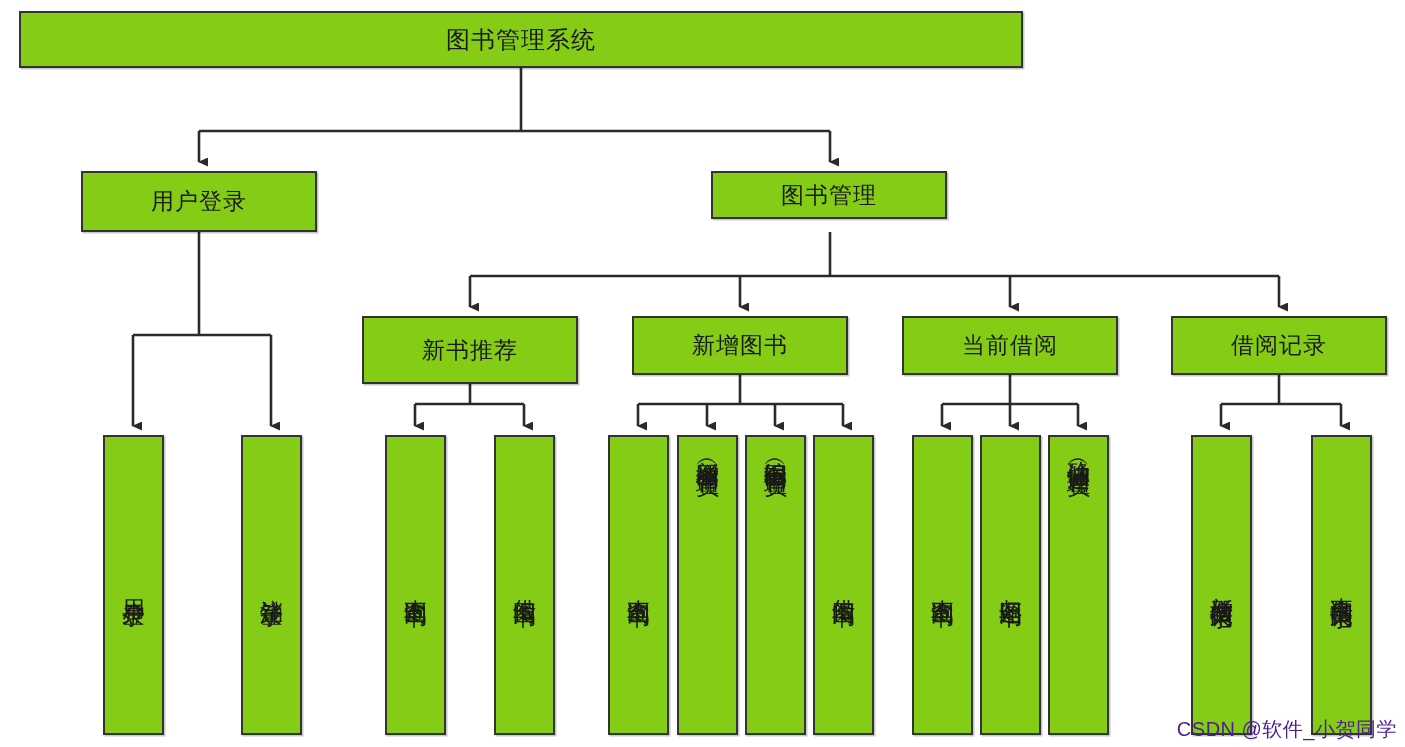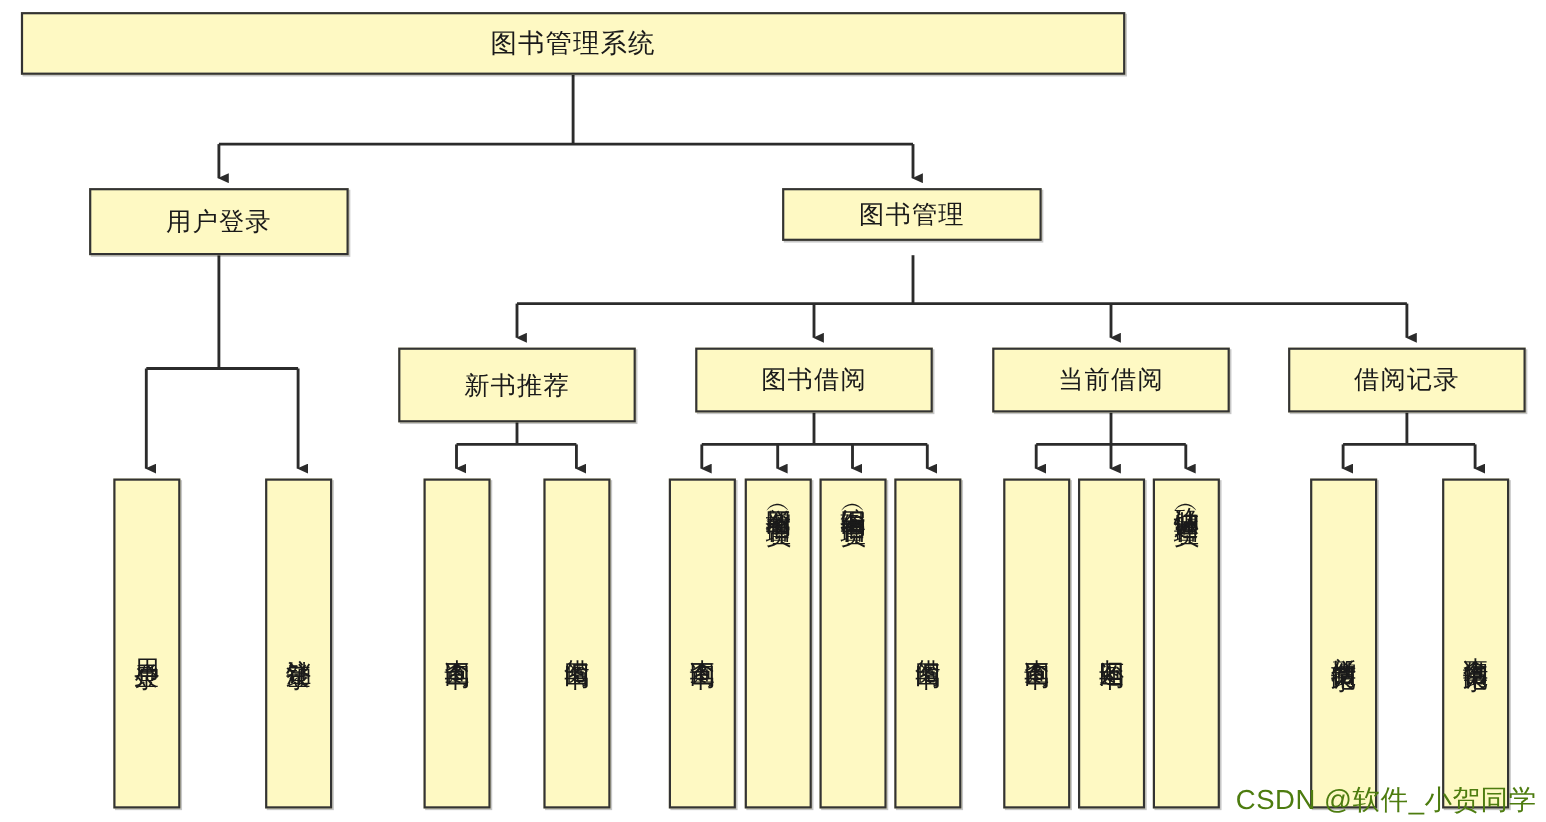--- a/index.html
+++ b/index.html
@@ -23,21 +23,21 @@
     position: absolute;
     left: 0;
     top: 0;
     width: 1405px;
     height: 747px;
     pointer-events: none;
   }
   .node {
     position: absolute;
     box-sizing: border-box;
-    background: #fef9c3;
+    background: #84cc16;
     border: 2.5px solid #333333;
     display: flex;
     align-items: center;
     justify-content: center;
     box-shadow: 1.5px 1.5px 0 rgba(0,0,0,0.22);
   }
   .node .label-h {
     font-size: 23px;
     color: #1a1a1a;
     letter-spacing: 1px;
@@ -68,22 +68,22 @@
     justify-content: center;
   }
   .leaf-inner.top {
     align-items: flex-start;
     padding-top: 6px;
   }
   .watermark {
     position: absolute;
     right: 8px;
     bottom: 4px;
-    font-size: 25px;
-    color: #4d7c0f;
+    font-size: 20px;
+    color: #4c1d95;
     white-space: nowrap;
     letter-spacing: 0.5px;
   }
 </style>
 </head>
 <body>
 
 <div id="diagram-root">
 
   <svg class="wires" viewBox="0 0 1405 747">
@@ -144,21 +144,21 @@
     <span class="label-h">用户登录</span>
   </div>
   <div class="node" style="left:711px; top:171px; width:236px; height:48px;">
     <span class="label-h">图书管理</span>
   </div>
 
   <div class="node" style="left:362px; top:316px; width:216px; height:68px;">
     <span class="label-h">新书推荐</span>
   </div>
   <div class="node" style="left:632px; top:316px; width:216px; height:59px;">
-    <span class="label-h">图书借阅</span>
+    <span class="label-h">新增图书</span>
   </div>
   <div class="node" style="left:902px; top:316px; width:216px; height:59px;">
     <span class="label-h">当前借阅</span>
   </div>
   <div class="node" style="left:1171px; top:316px; width:216px; height:59px;">
     <span class="label-h">借阅记录</span>
   </div>
 
   <div class="node leaf" style="left:103px; top:435px; width:61px; height:300px;">
     <div class="leaf-inner">

